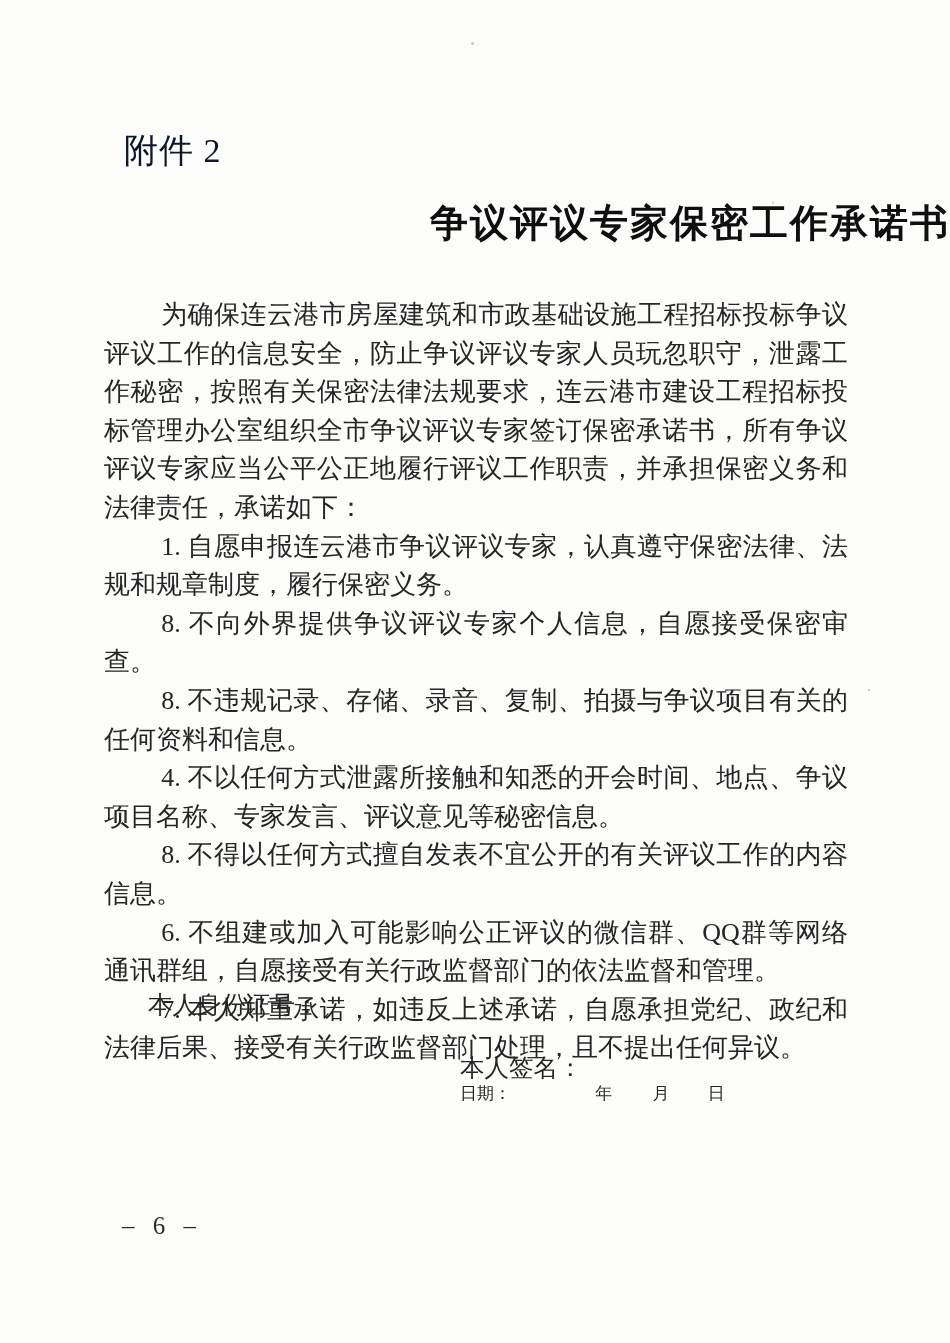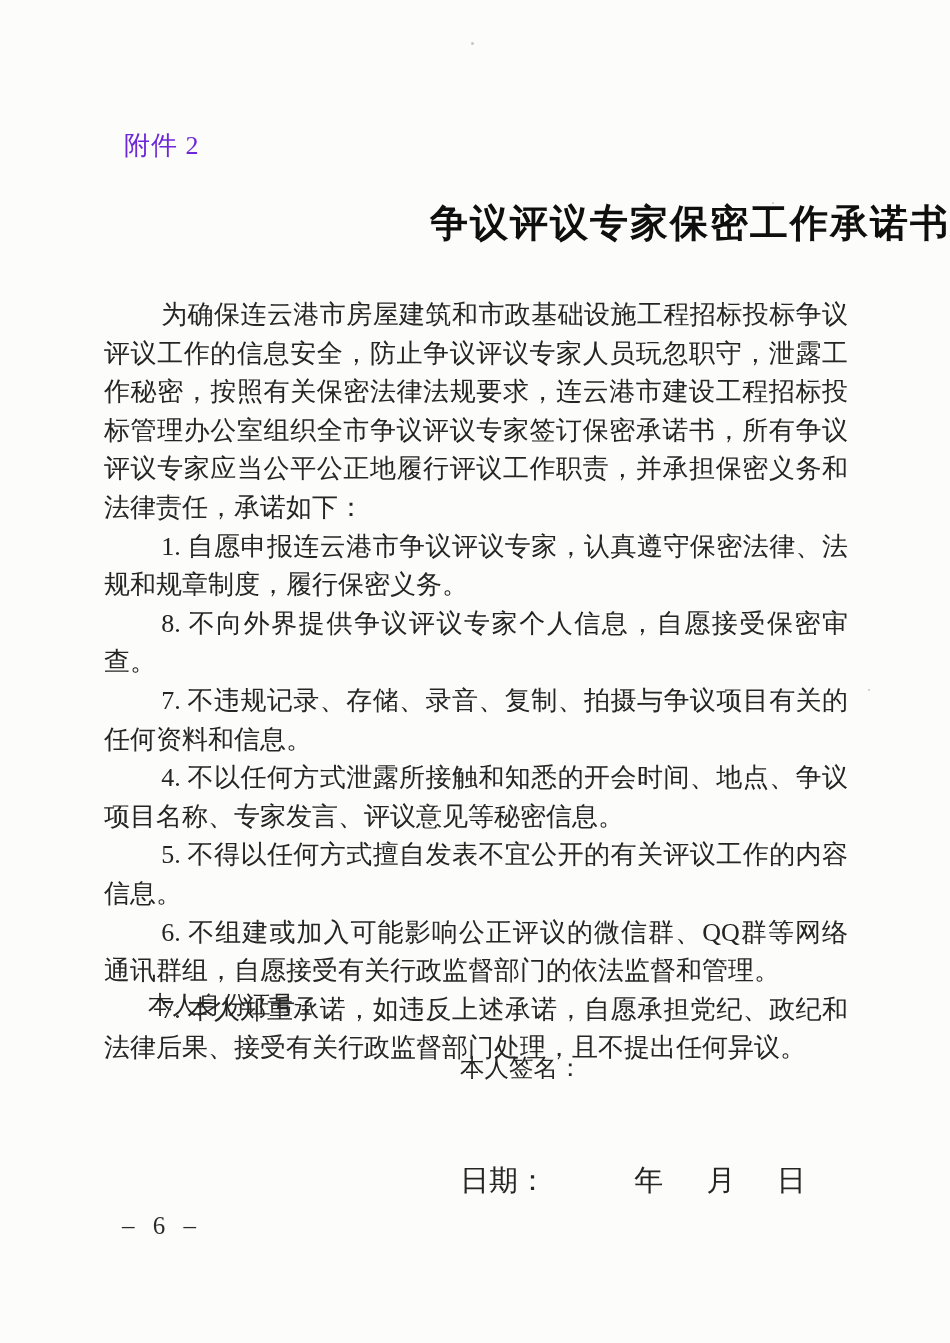--- a/index.html
+++ b/index.html
@@ -14,23 +14,23 @@
     margin: 0 auto;
     background: #fcfcfa;
     overflow: hidden;
     color: #262626;
     font-family: "Liberation Serif", "DejaVu Serif", serif;
   }
   .attachment-label {
     position: absolute;
     left: 124px;
     top: 128px;
-    font-size: 26px;
+    font-size: 34px;
     letter-spacing: 1px;
-    color: #6d28d9;
+    color: #0f172a;
   }
   .doc-title {
     position: absolute;
     top: 198px;
     left: 0;
     width: 100%;
     margin: 0;
     text-align: right;
     font-size: 38px;
     font-weight: bold;
@@ -65,23 +65,23 @@
     left: 460px;
     top: 1051px;
     margin: 0;
     font-size: 24.5px;
     color: #252525;
     font-family: Liberation Mono, monospace;
   }
   .date-line {
     position: absolute;
     left: 460px;
-    top: 1161px;
+    top: 1082px;
     margin: 0;
-    font-size: 29px;
+    font-size: 17px;
     color: #252525;
     white-space: nowrap;
   }
   .date-line .year  { margin-left: 80px; }
   .date-line .month { margin-left: 36px; }
   .date-line .day   { margin-left: 34px; }
   .page-number {
     position: absolute;
     left: 122px;
     top: 1212px;
@@ -106,23 +106,23 @@
 <div class="page">
 
   <div class="attachment-label">附件 2</div>
 
   <h1 class="doc-title">争议评议专家保密工作承诺书</h1>
 
   <div class="doc-body">
     <p>为确保连云港市房屋建筑和市政基础设施工程招标投标争议评议工作的信息安全，防止争议评议专家人员玩忽职守，泄露工作秘密，按照有关保密法律法规要求，连云港市建设工程招标投标管理办公室组织全市争议评议专家签订保密承诺书，所有争议评议专家应当公平公正地履行评议工作职责，并承担保密义务和法律责任，承诺如下：</p>
     <p>1. 自愿申报连云港市争议评议专家，认真遵守保密法律、法规和规章制度，履行保密义务。</p>
     <p>8. 不向外界提供争议评议专家个人信息，自愿接受保密审查。</p>
-    <p>7. 不违规记录、存储、录音、复制、拍摄与争议项目有关的任何资料和信息。</p>
+    <p>8. 不违规记录、存储、录音、复制、拍摄与争议项目有关的任何资料和信息。</p>
     <p>4. 不以任何方式泄露所接触和知悉的开会时间、地点、争议项目名称、专家发言、评议意见等秘密信息。</p>
-    <p>5. 不得以任何方式擅自发表不宜公开的有关评议工作的内容信息。</p>
+    <p>8. 不得以任何方式擅自发表不宜公开的有关评议工作的内容信息。</p>
     <p>6. 不组建或加入可能影响公正评议的微信群、QQ群等网络通讯群组，自愿接受有关行政监督部门的依法监督和管理。</p>
     <p>7. 本人郑重承诺，如违反上述承诺，自愿承担党纪、政纪和法律后果、接受有关行政监督部门处理，且不提出任何异议。</p>
   </div>
 
   <p class="id-line">本人身份证号：</p>
 
   <p class="sig-line">本人签名：</p>
 
   <p class="date-line">
     <span>日期：</span>

